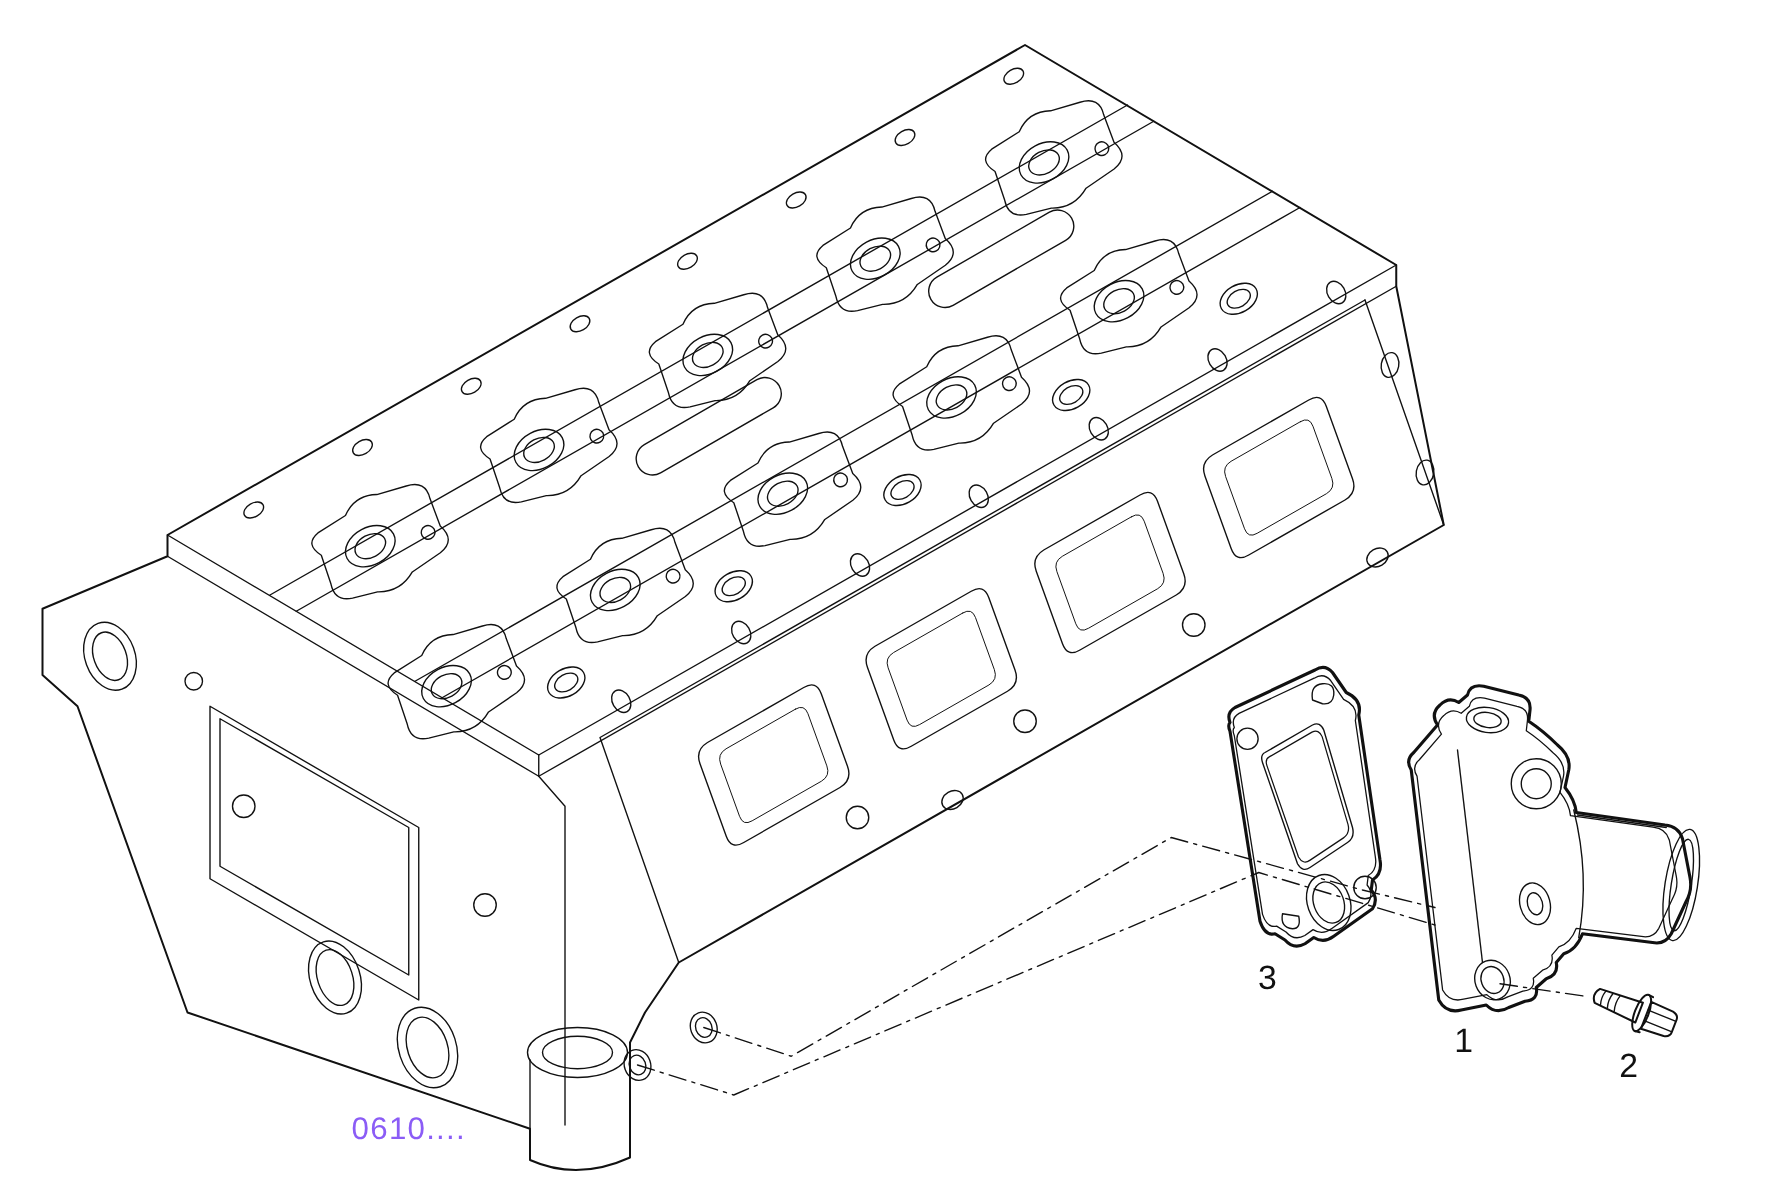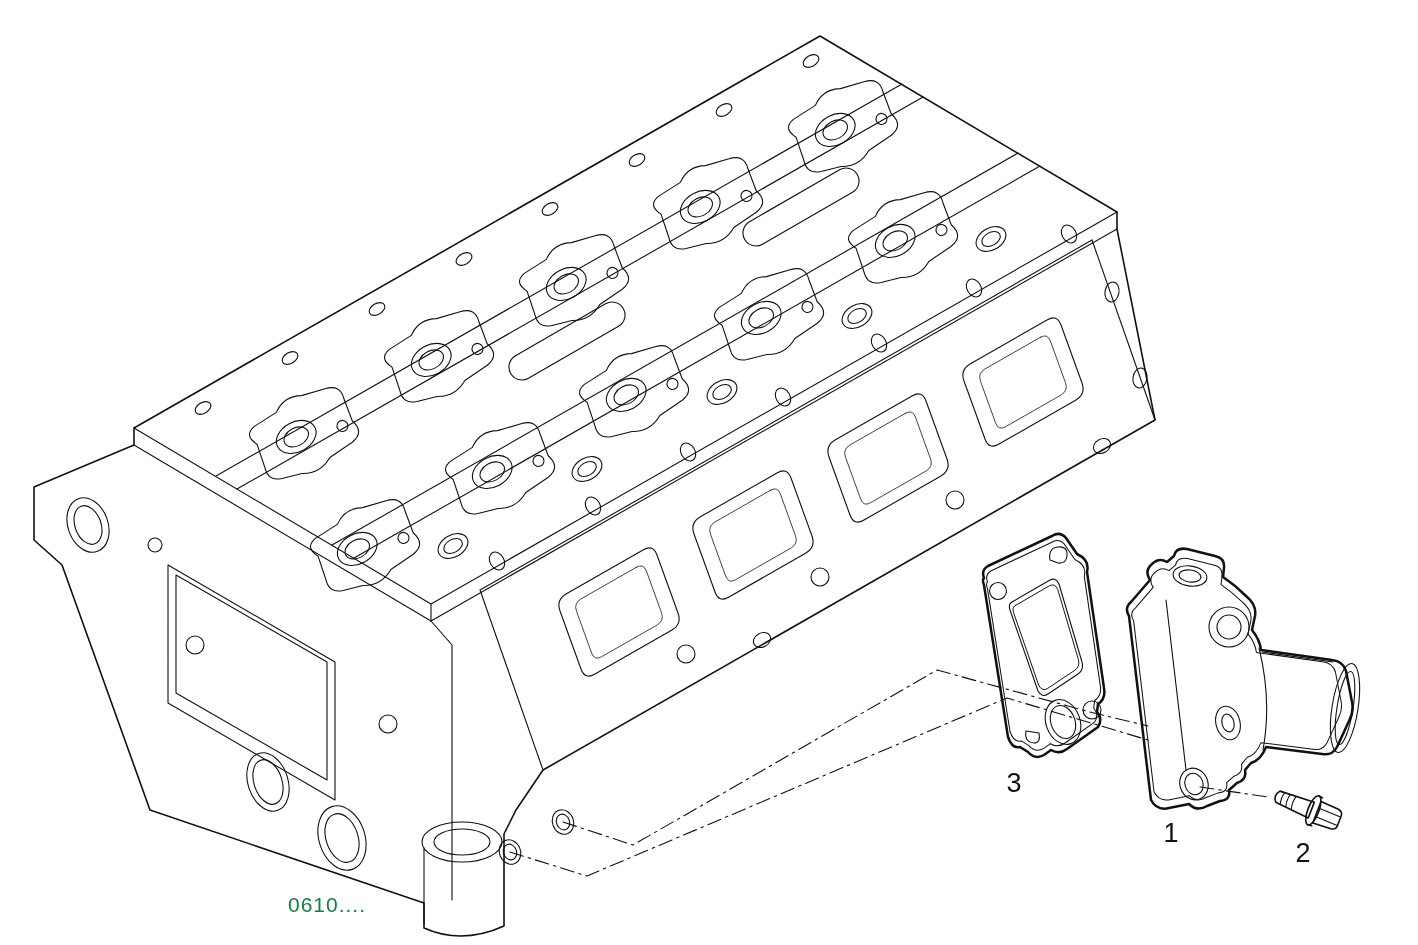--- a/index.html
+++ b/index.html
@@ -5,21 +5,21 @@
   html,body{margin:0;padding:0;background:#fff;}
   .diagram{position:relative;width:1418px;height:945px;background:#fff;overflow:hidden;
            font-family:"Liberation Sans", sans-serif;color:#111;}
   .diagram svg{position:absolute;left:0;top:0;}
   svg *{fill:none;stroke:#111;stroke-width:1.1;stroke-linecap:round;stroke-linejoin:round;}
   svg .bold{stroke-width:2.5;}
   svg .med{stroke-width:1.6;}
   svg .axis{stroke-dasharray:14 5 2.5 5;stroke-width:1.1;}
   .callout{position:absolute;transform:translate(-50%,-50%);font-size:27px;color:#111;
            user-select:none;line-height:1;}
-  .code-label{position:absolute;transform:translate(-50%,-50%);font-size:21px;color:#15803d;
+  .code-label{position:absolute;transform:translate(-50%,-50%);font-size:25px;color:#8b5cf6;
            letter-spacing:1px;line-height:1;}
 </style>
 </head>
 <body>
 
 <div class="diagram">
 <svg width="1418" height="945" viewBox="0 0 1418 945">
 
   <defs>
     <g id="rocker">

